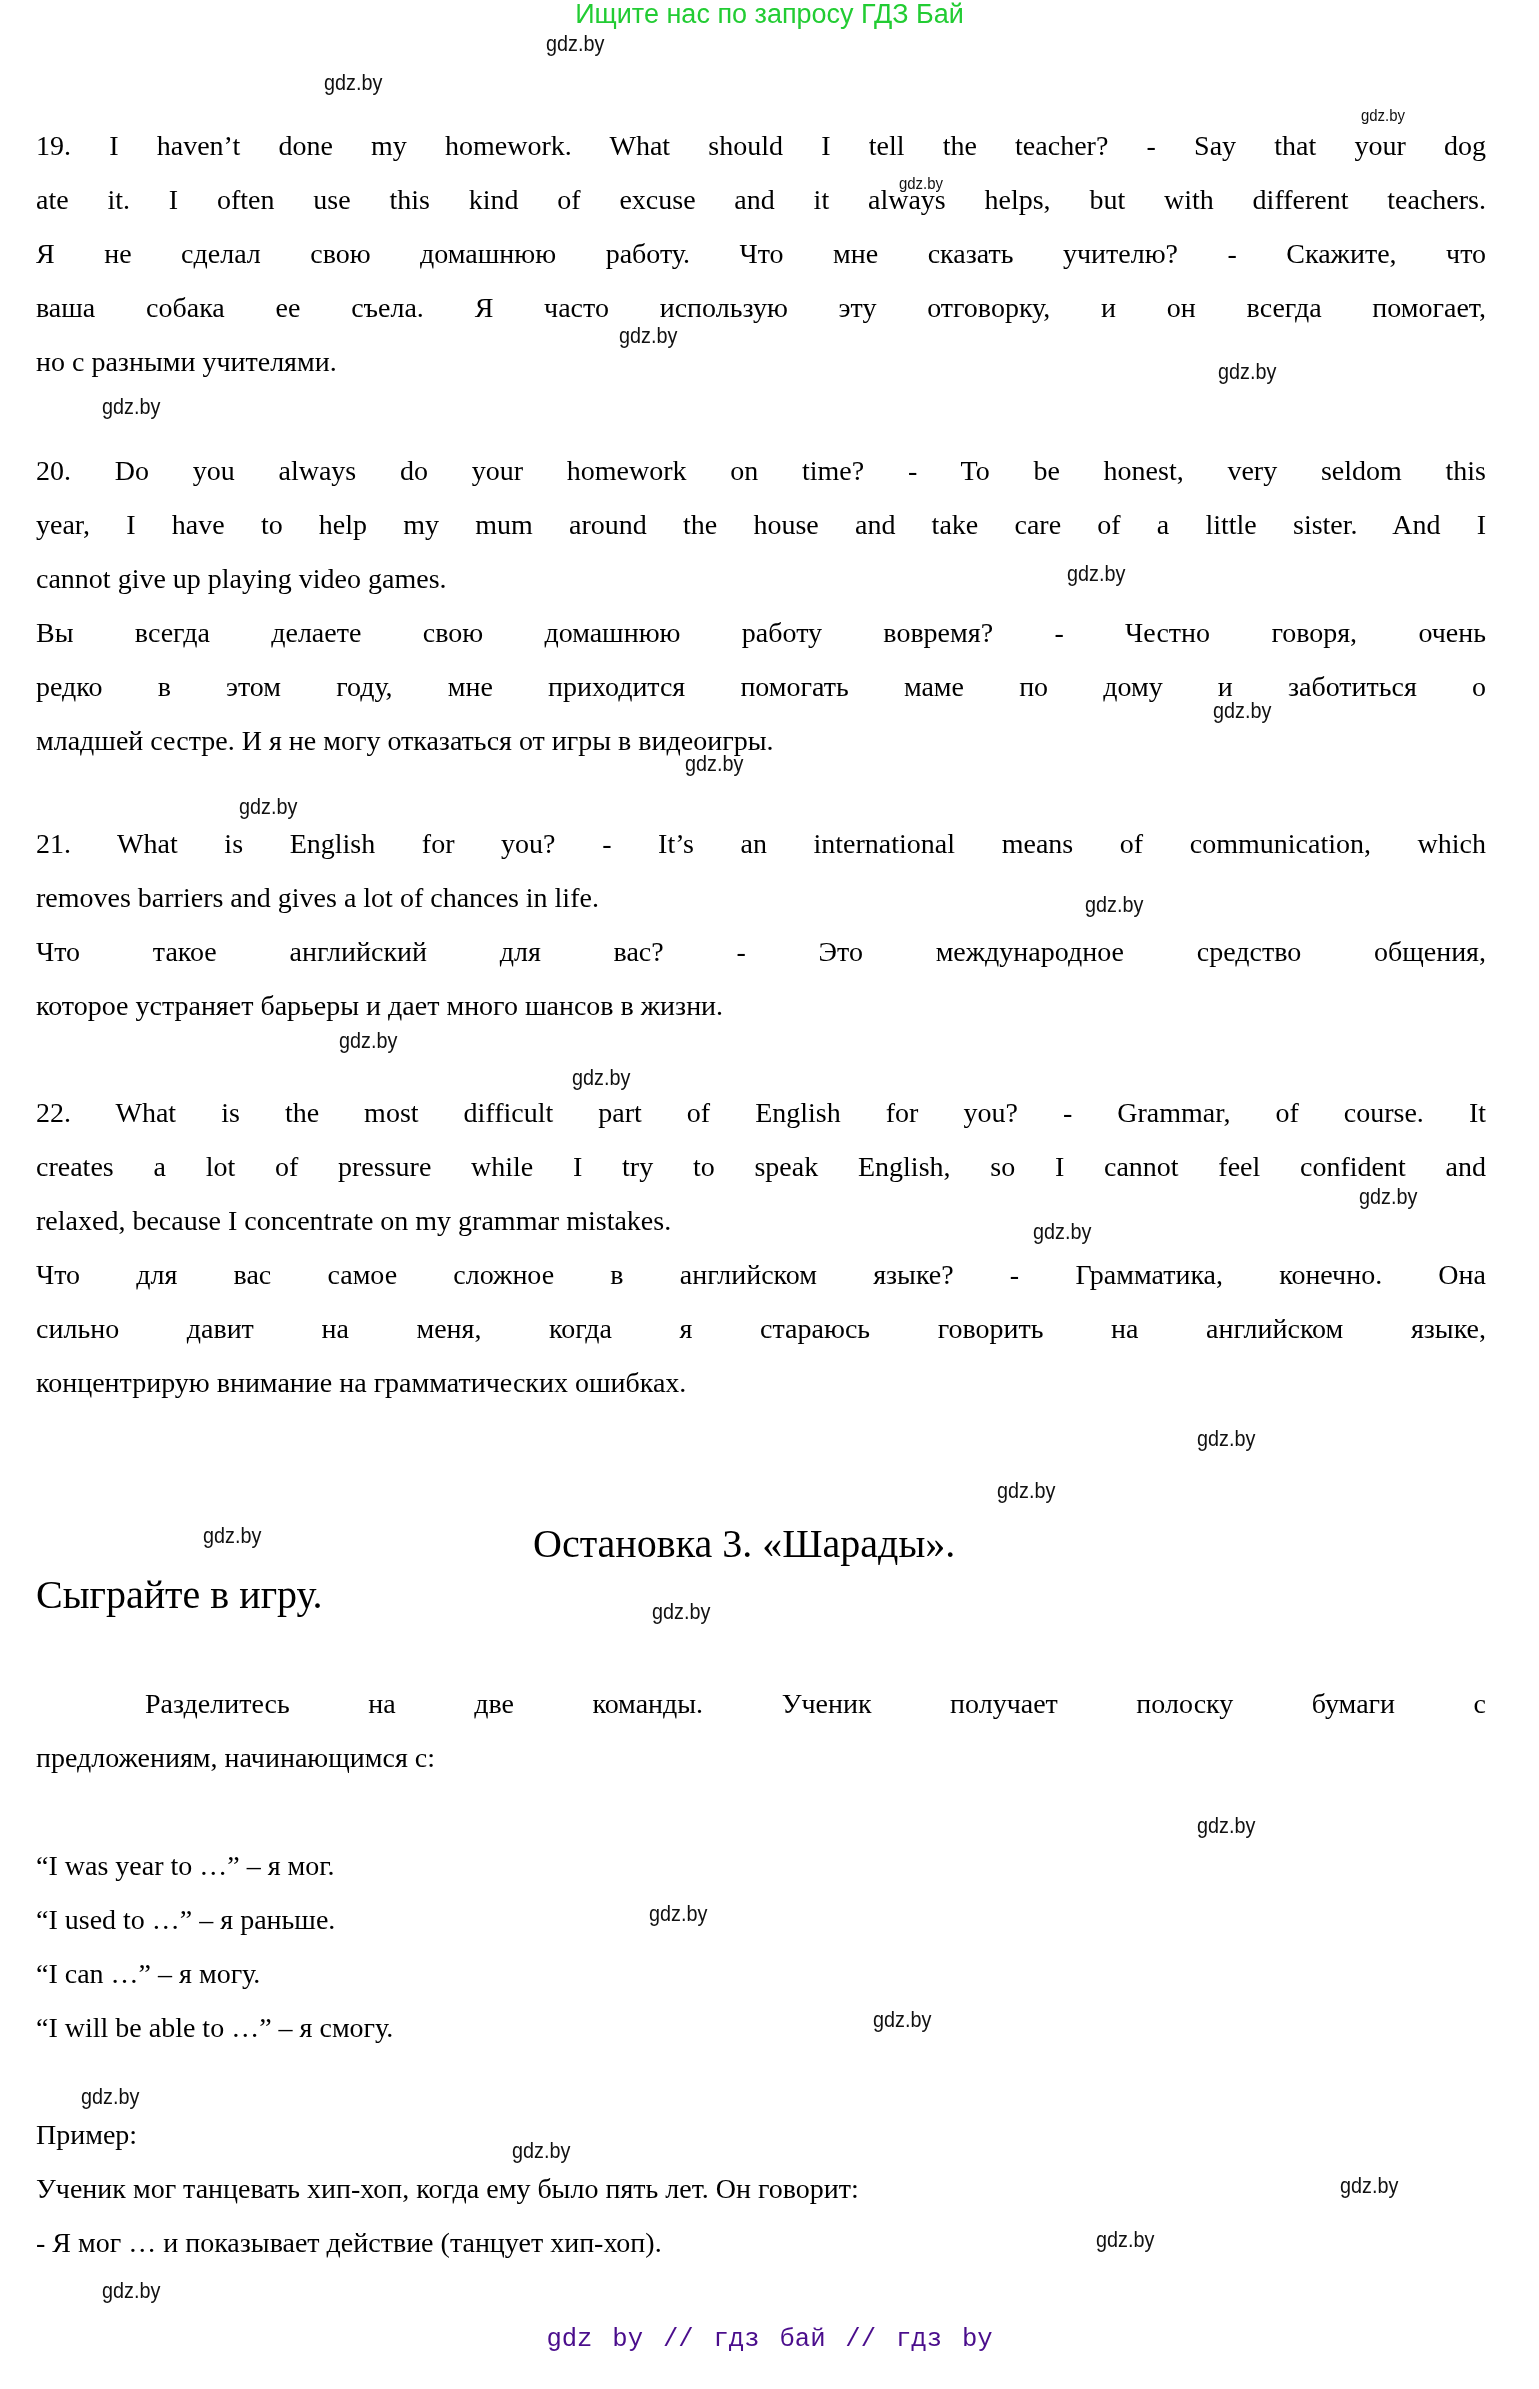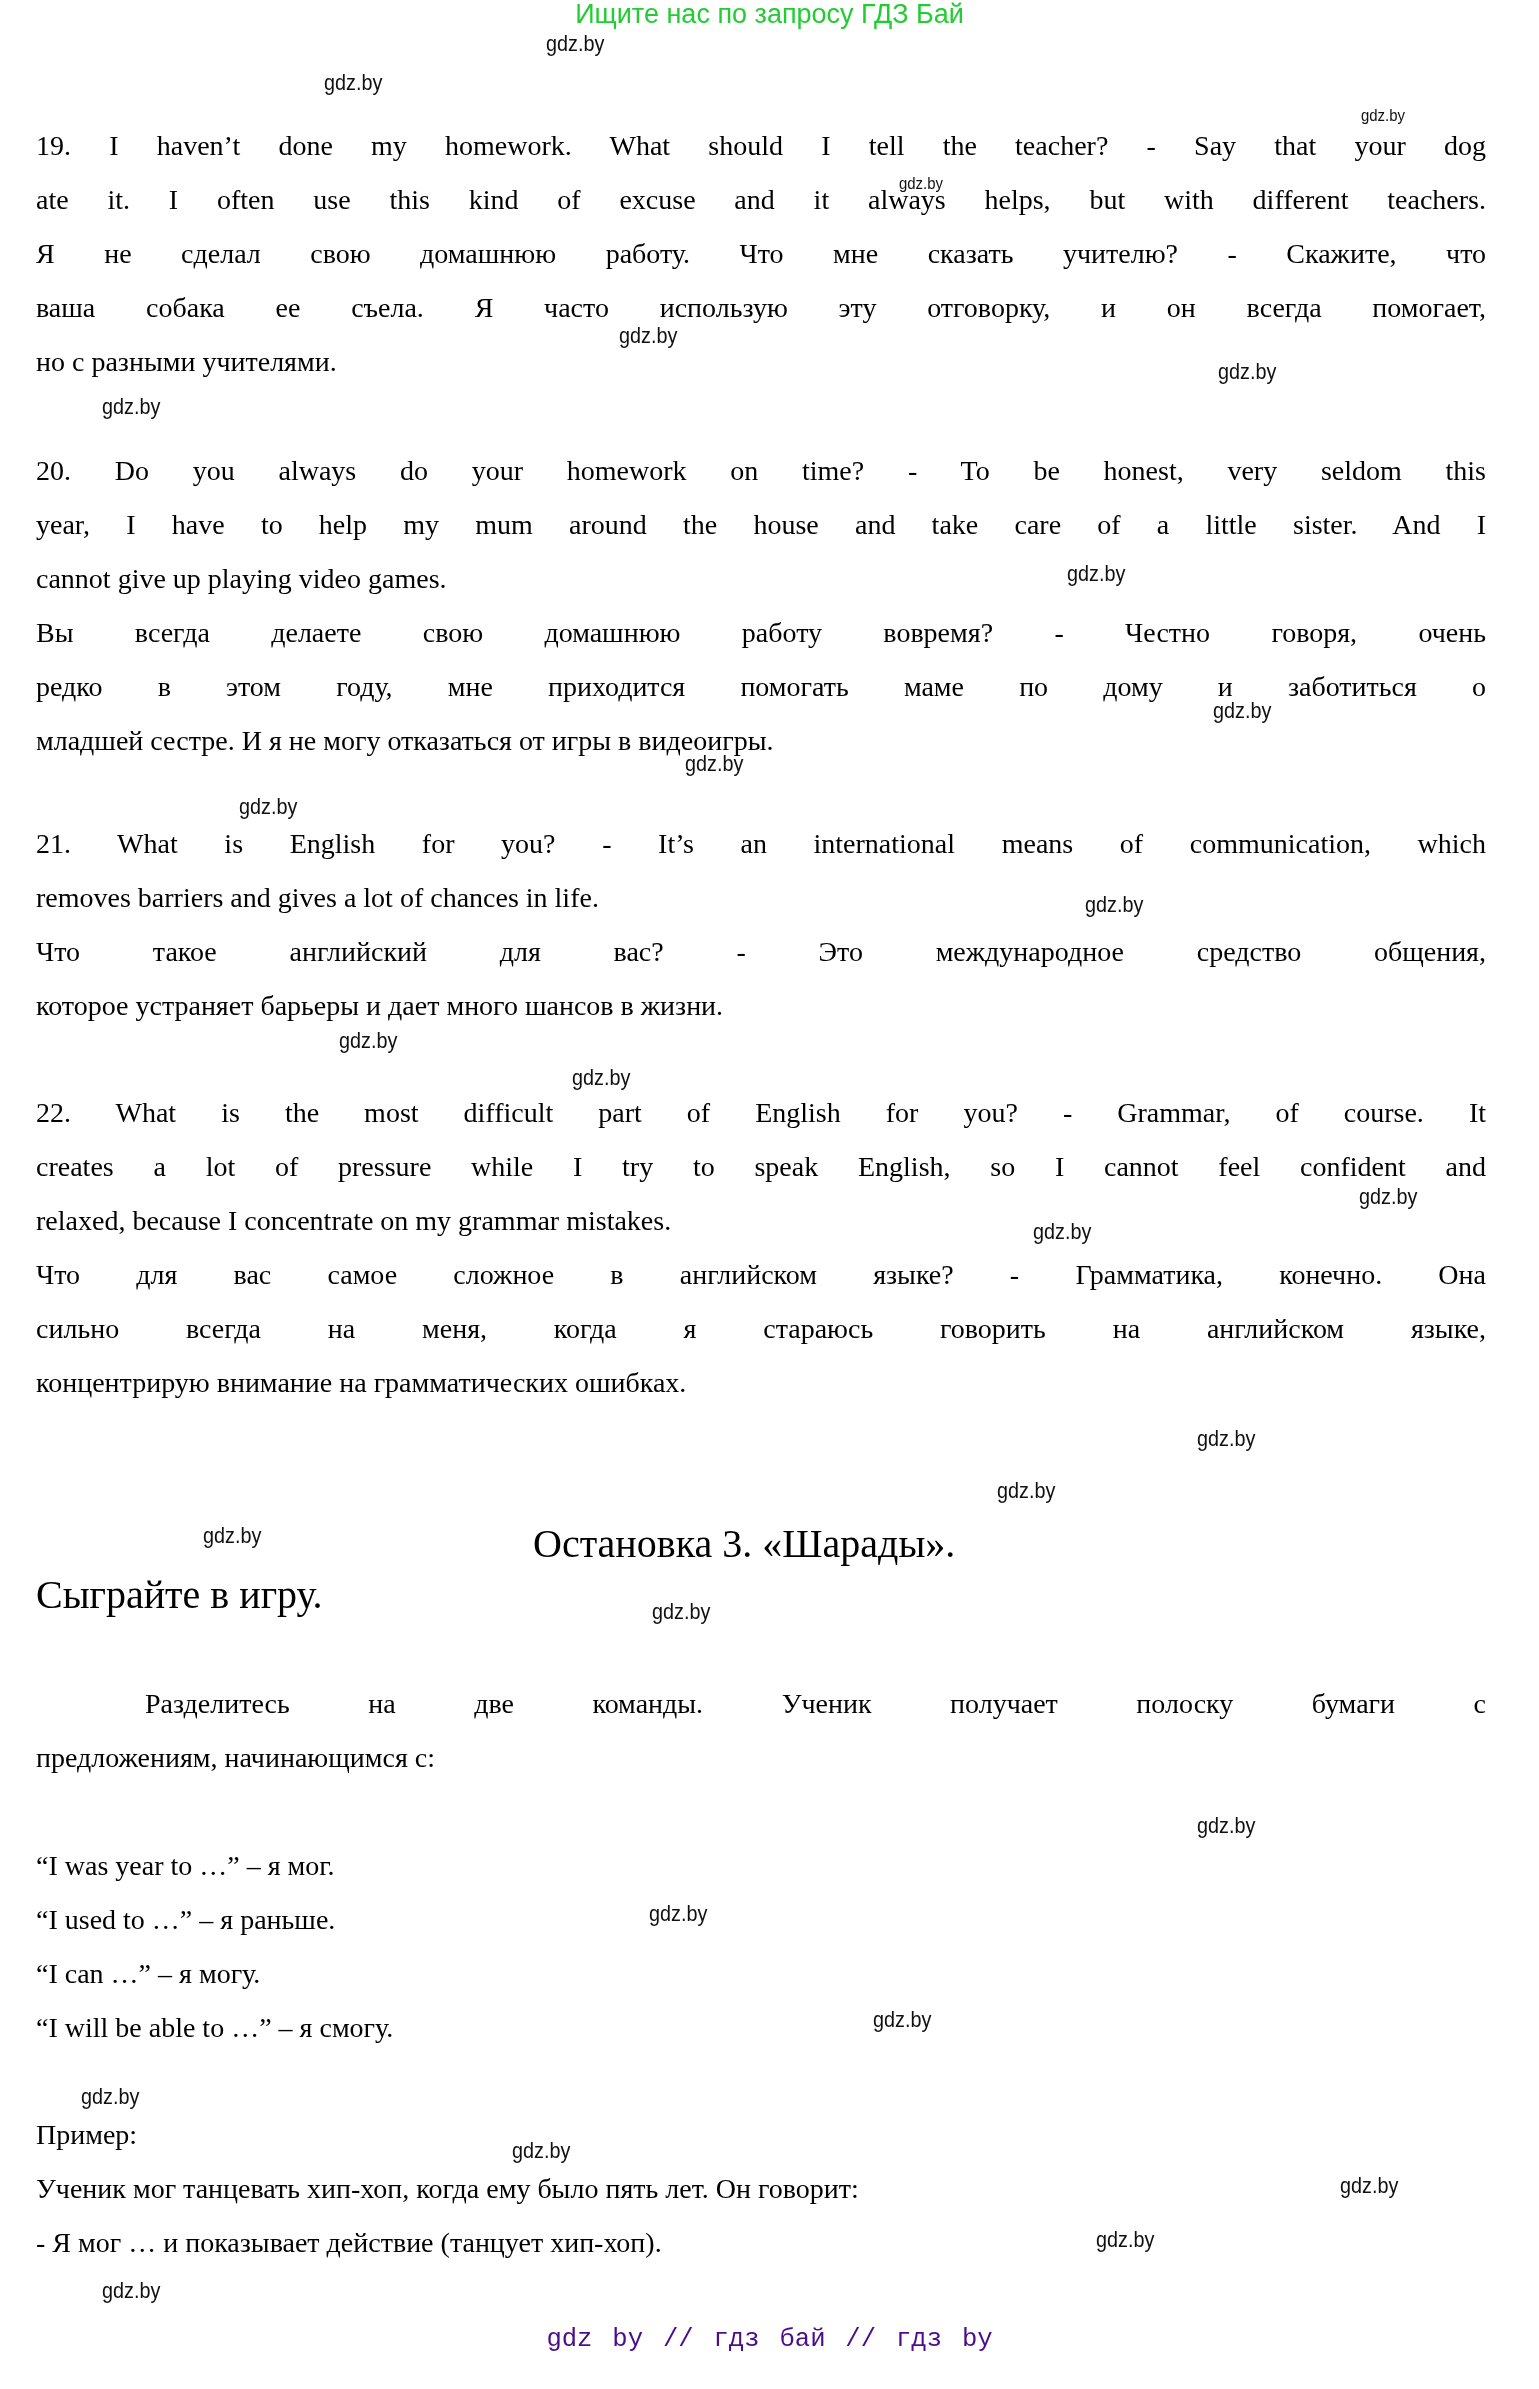--- a/index.html
+++ b/index.html
@@ -66,21 +66,21 @@
     <span class="line">removes barriers and gives a lot of chances in life.</span>
     <span class="line just">Что такое английский для вас? - Это международное средство общения,</span>
     <span class="line">которое устраняет барьеры и дает много шансов в жизни.</span>
   </div>
 
   <div class="text" style="top:1086px;">
     <span class="line just">22. What is the most difficult part of English for you? - Grammar, of course. It</span>
     <span class="line just">creates a lot of pressure while I try to speak English, so I cannot feel confident and</span>
     <span class="line">relaxed, because I concentrate on my grammar mistakes.</span>
     <span class="line just">Что для вас самое сложное в английском языке? - Грамматика, конечно. Она</span>
-    <span class="line just">сильно всегда на меня, когда я стараюсь говорить на английском языке,</span>
+    <span class="line just">сильно давит на меня, когда я стараюсь говорить на английском языке,</span>
     <span class="line">концентрирую внимание на грамматических ошибках.</span>
   </div>
 
   <div class="heading">Остановка 3. «Шарады».</div>
   <div class="single" style="top:1568px;">Сыграйте в игру.</div>
 
   <div class="text" style="top:1677px; left:36px;">
     <span class="line just" style="text-indent:109px; width:1450px;">Разделитесь на две команды. Ученик получает полоску бумаги с</span>
     <span class="line">предложениям, начинающимся с:</span>
   </div>

